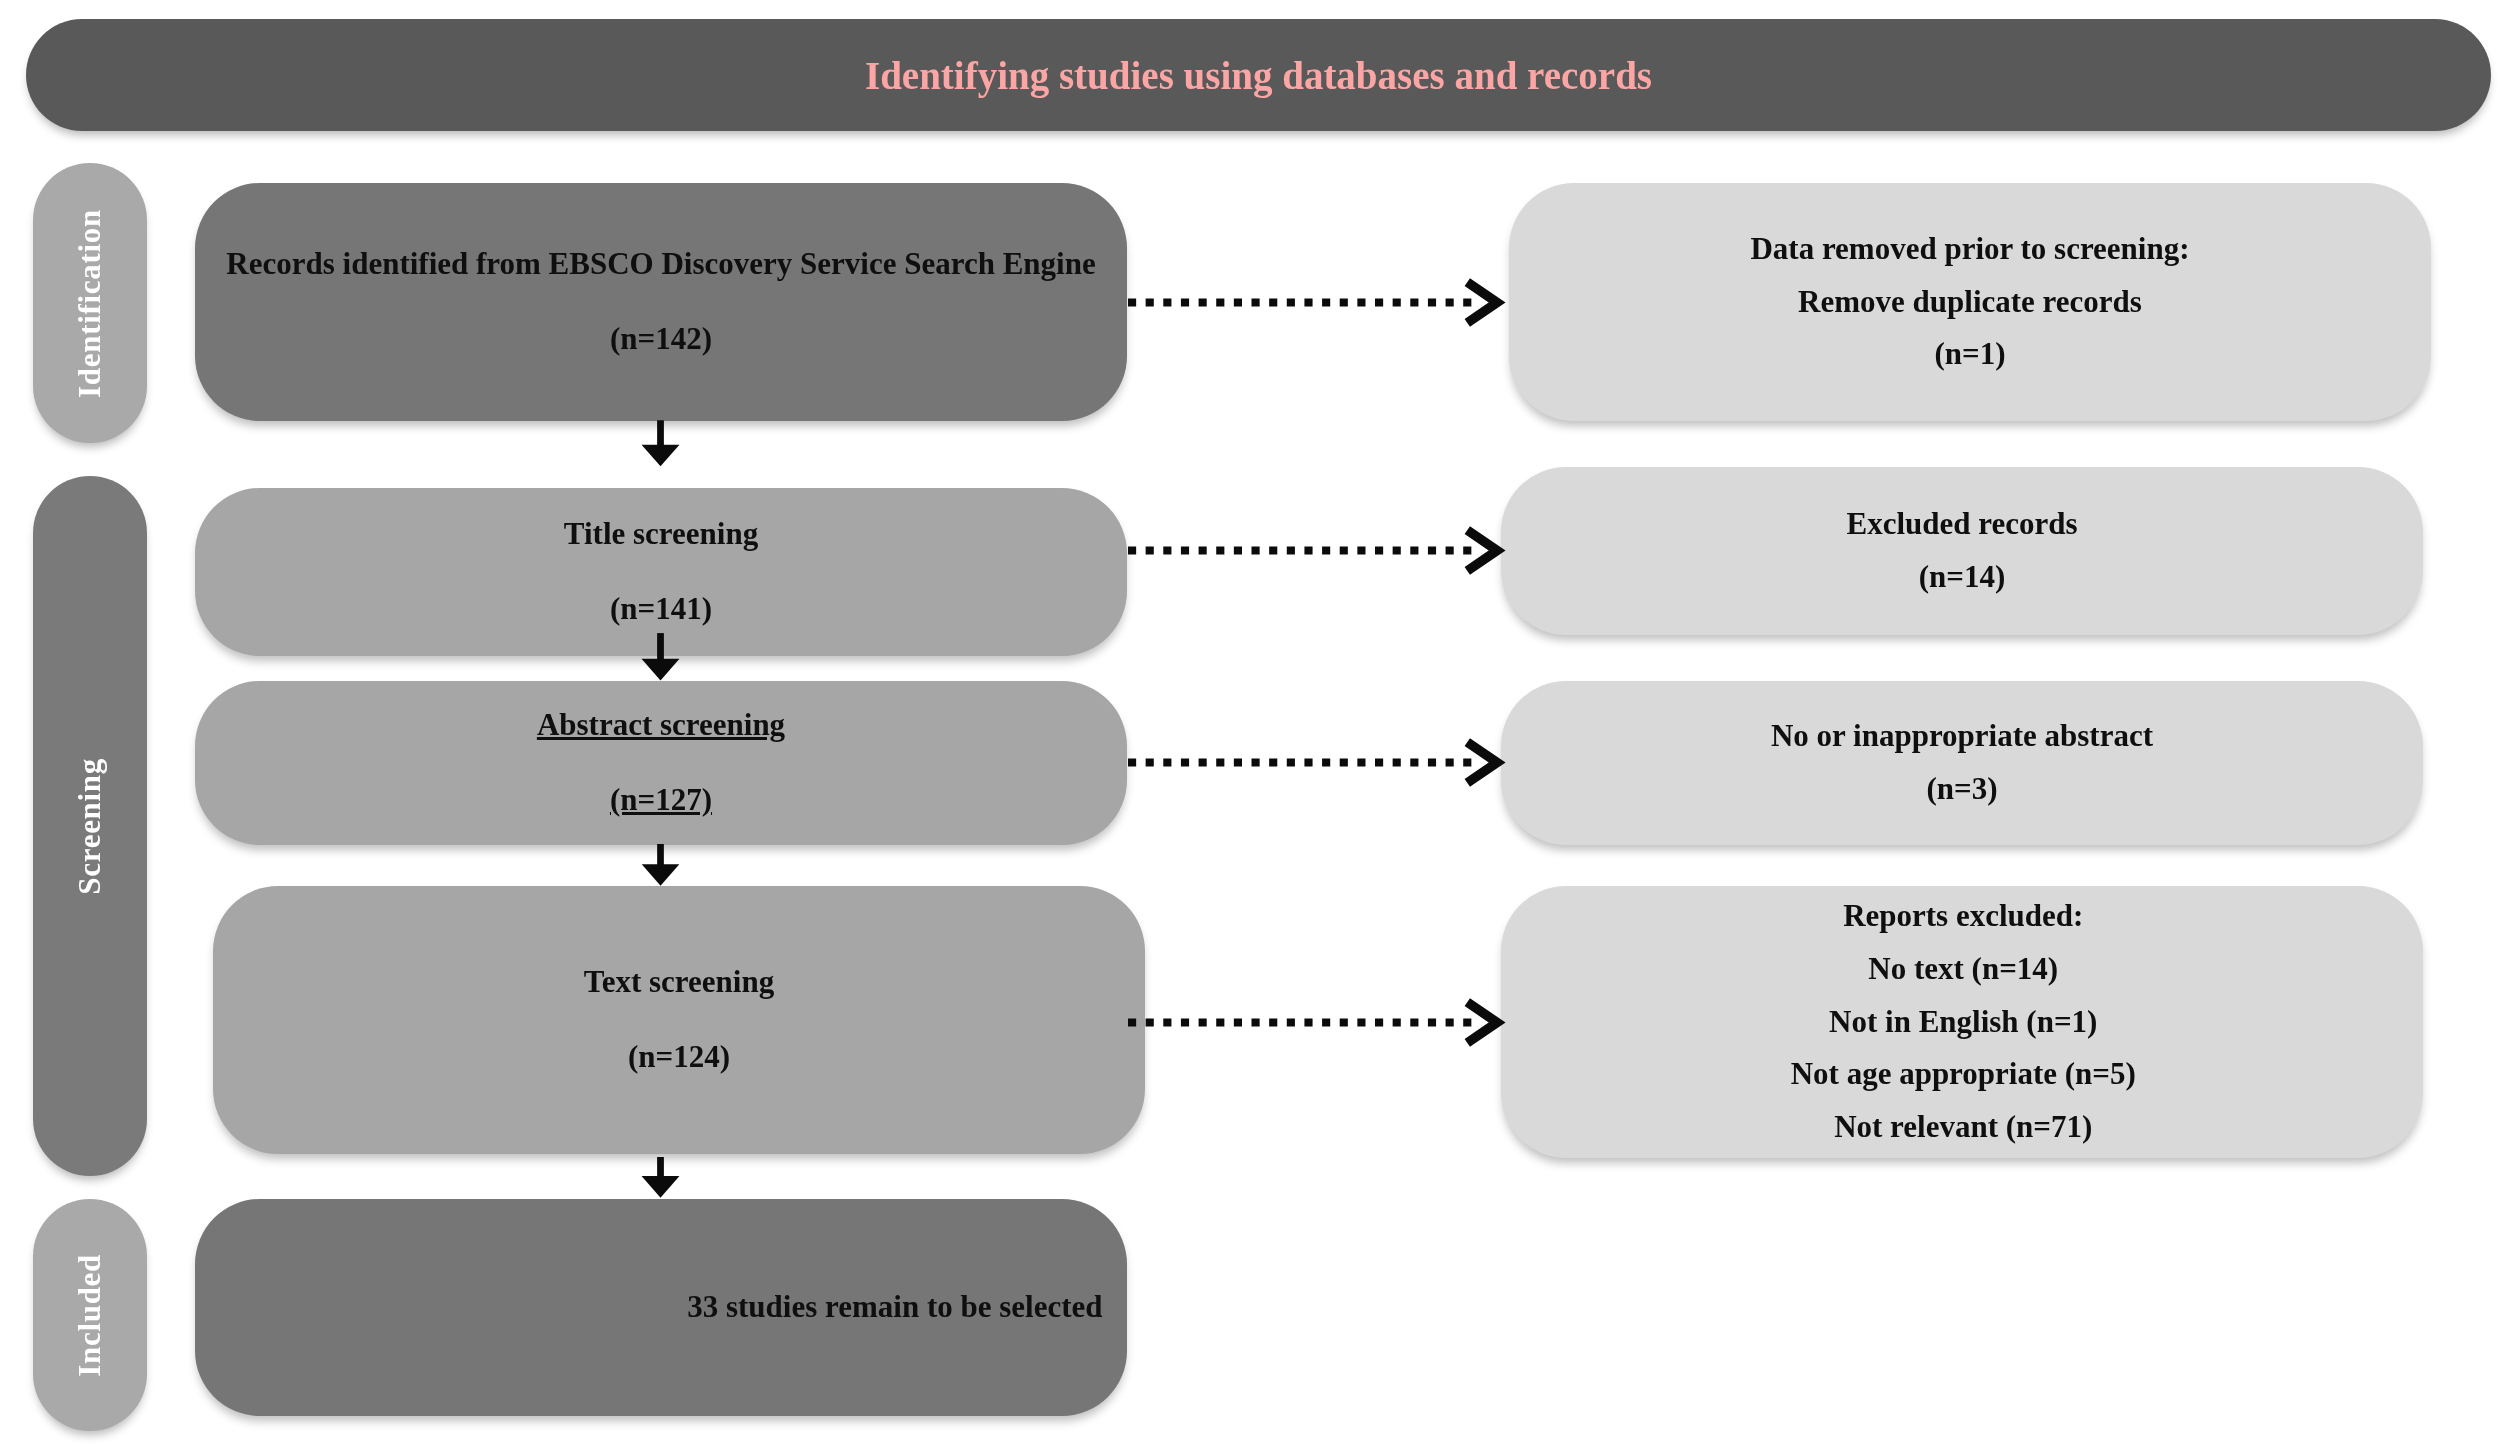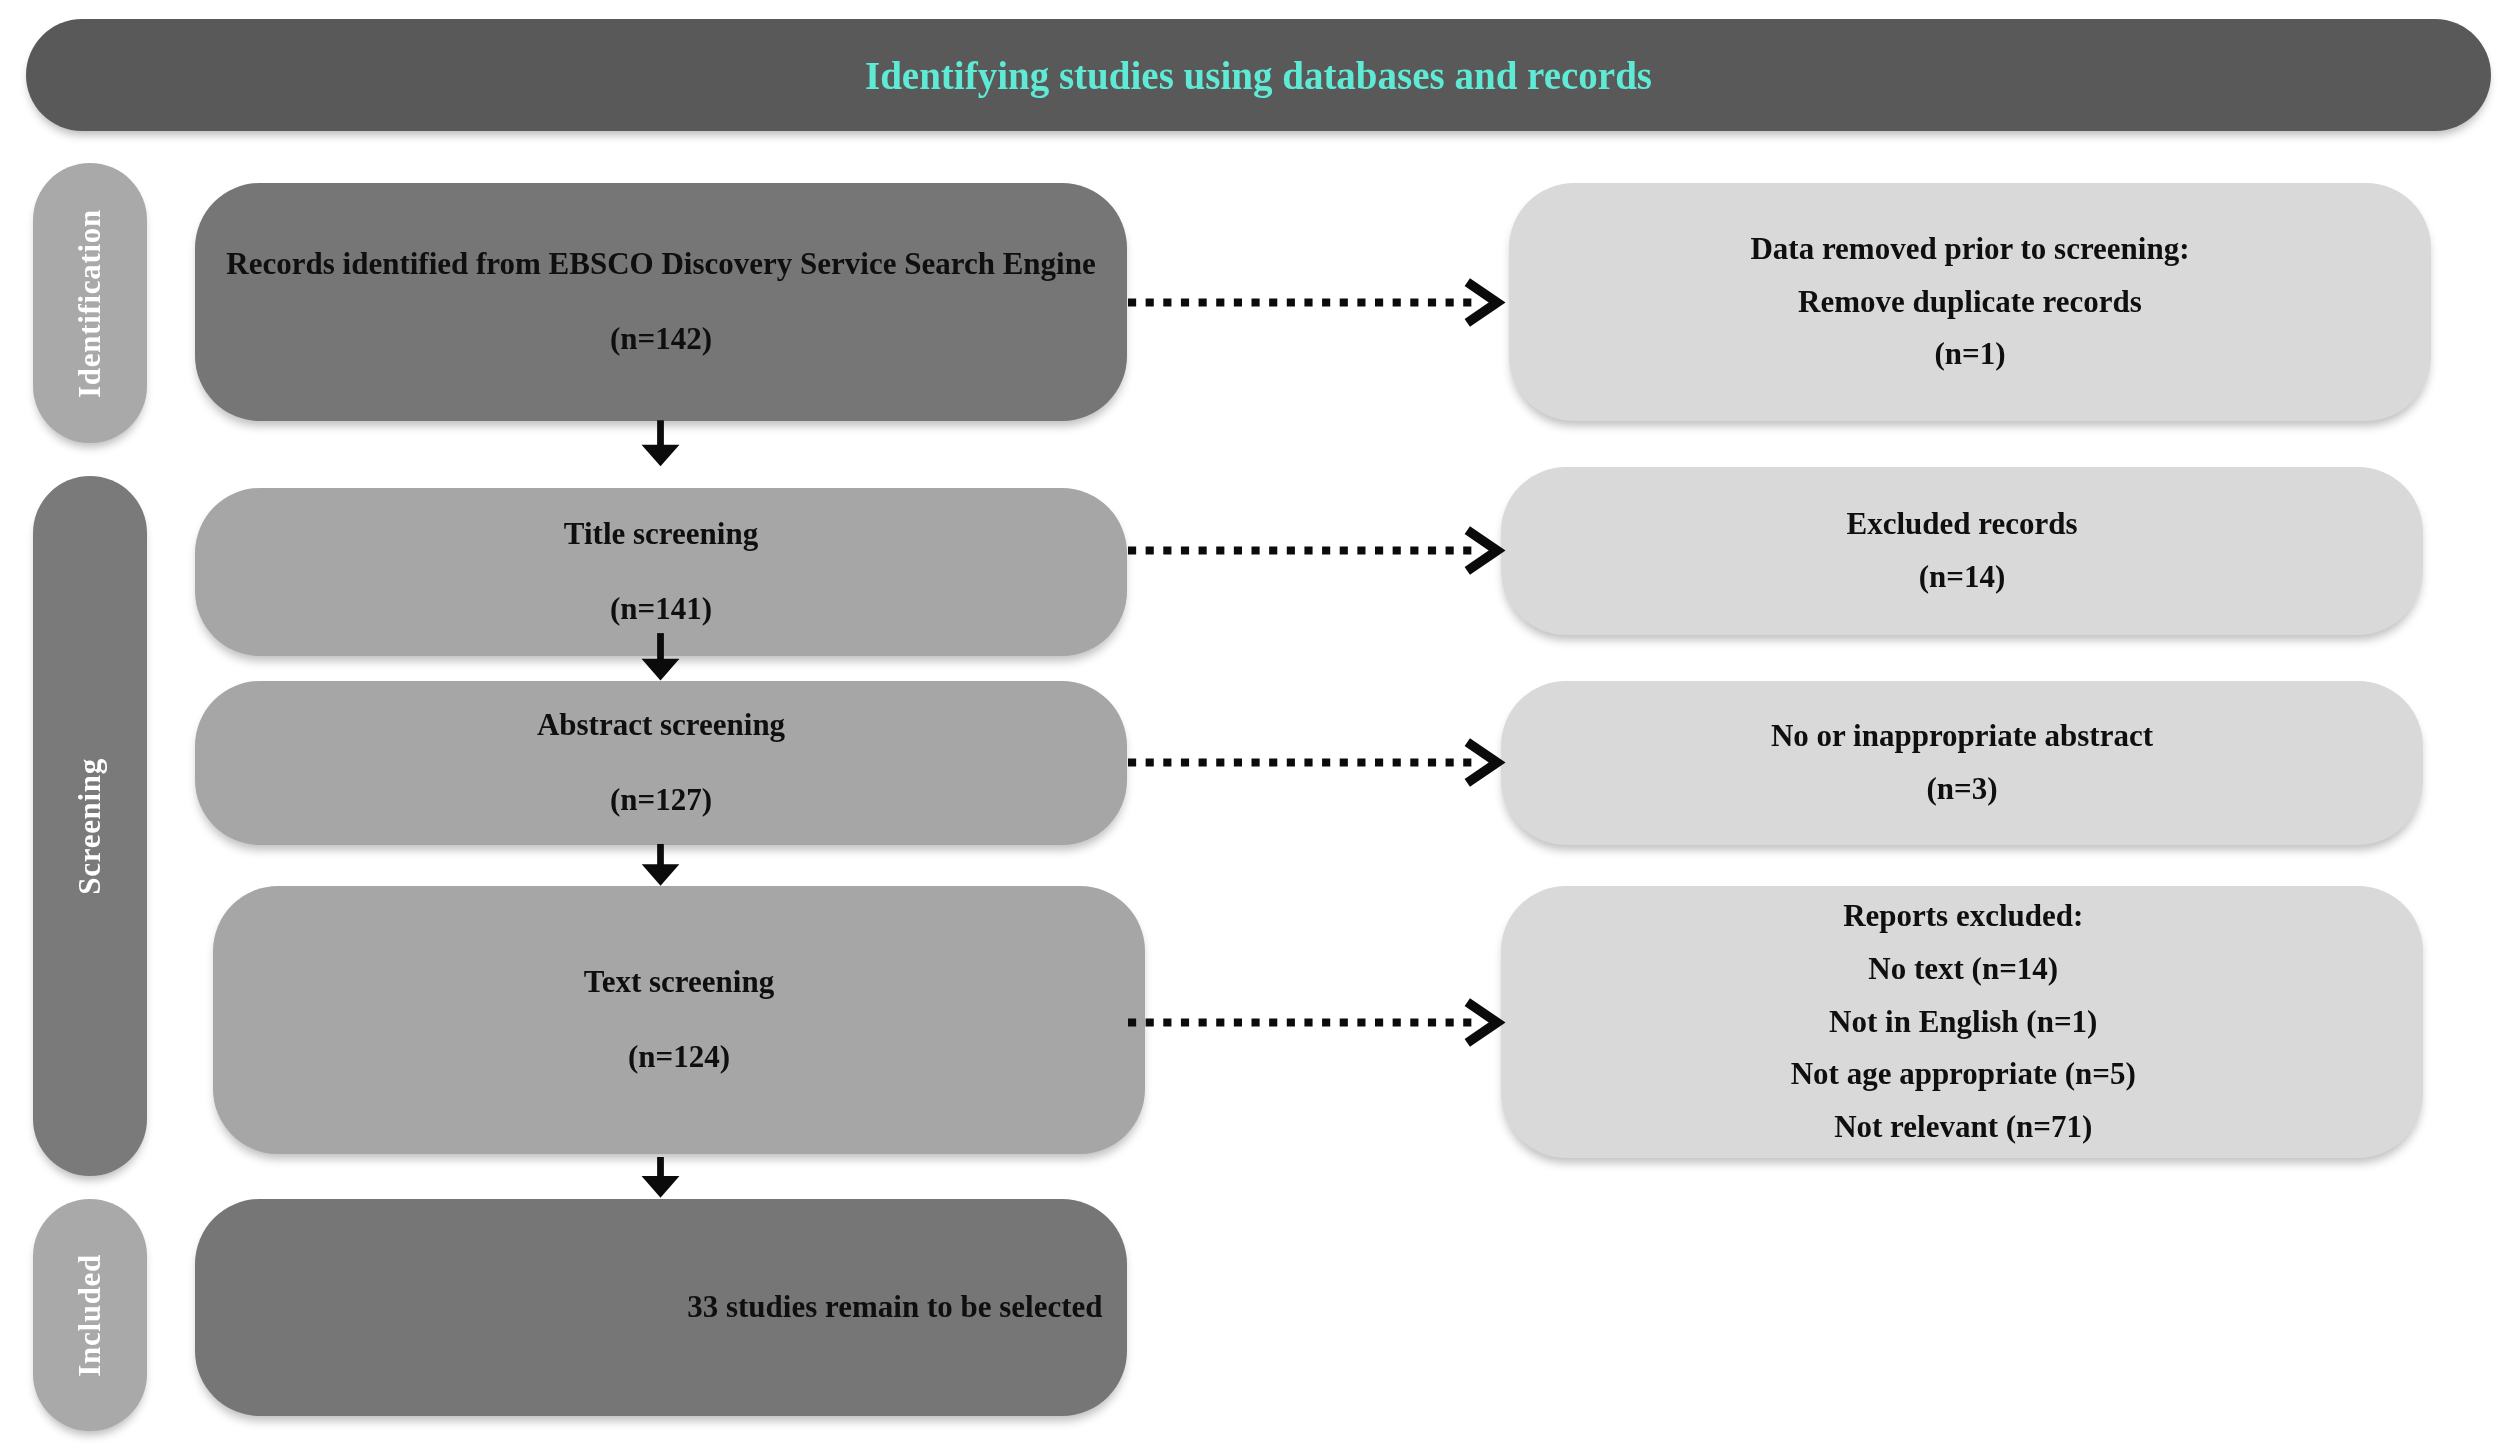--- a/index.html
+++ b/index.html
@@ -11,21 +11,21 @@
     font-family:"Liberation Serif","DejaVu Serif",serif;
     font-weight:bold;
     overflow:hidden;
   }
   .titlebar{
     position:absolute;
     left:26px;top:19px;width:2465px;height:112px;
     background:#595959;
     border-radius:56px;
     display:flex;align-items:center;justify-content:center;
-    color:#5eead4;font-size:39px;
+    color:#fca5a5;font-size:39px;
     box-shadow:0 6.8px 9.5px -2.7px rgba(0,0,0,0.28);
   }
   .pill{
     position:absolute;left:33px;width:114px;
     border-radius:57px;
     display:flex;align-items:center;justify-content:center;
     color:#ffffff;font-size:31px;
     box-shadow:0 6.8px 9.5px -2.7px rgba(0,0,0,0.28);
   }
   .pill .vtext{
@@ -74,21 +74,21 @@
   </div>
 
   <div class="box darkfill col-left" style="top:183px;height:238px;">
     <span class="line-bind">Records identified from EBSCO Discovery Service Search Engine</span>
     <span class="line-bind">(n=142)</span>
   </div>
   <div class="box medfill col-left" style="top:488px;height:168px;">
     <span class="line-bind">Title screening</span>
     <span class="line-bind">(n=141)</span>
   </div>
-  <div class="box medfill col-left" style="top:681px;height:164px;">
+  <div class="box medfill col-left" style="top:681px;height:164px;text-decoration:underline;">
     <span class="line-bind">Abstract screening</span>
     <span class="line-bind">(n=127)</span>
   </div>
   <div class="box medfill col-left" style="top:886px;height:268px;margin-left:18px;">
     <span class="line-bind">Text screening</span>
     <span class="line-bind">(n=124)</span>
   </div>
   <div class="box darkfill col-left" style="top:1199px;height:217px;align-items:flex-end;">
     <span class="line-bind">33 studies remain to be selected</span>
   </div>

